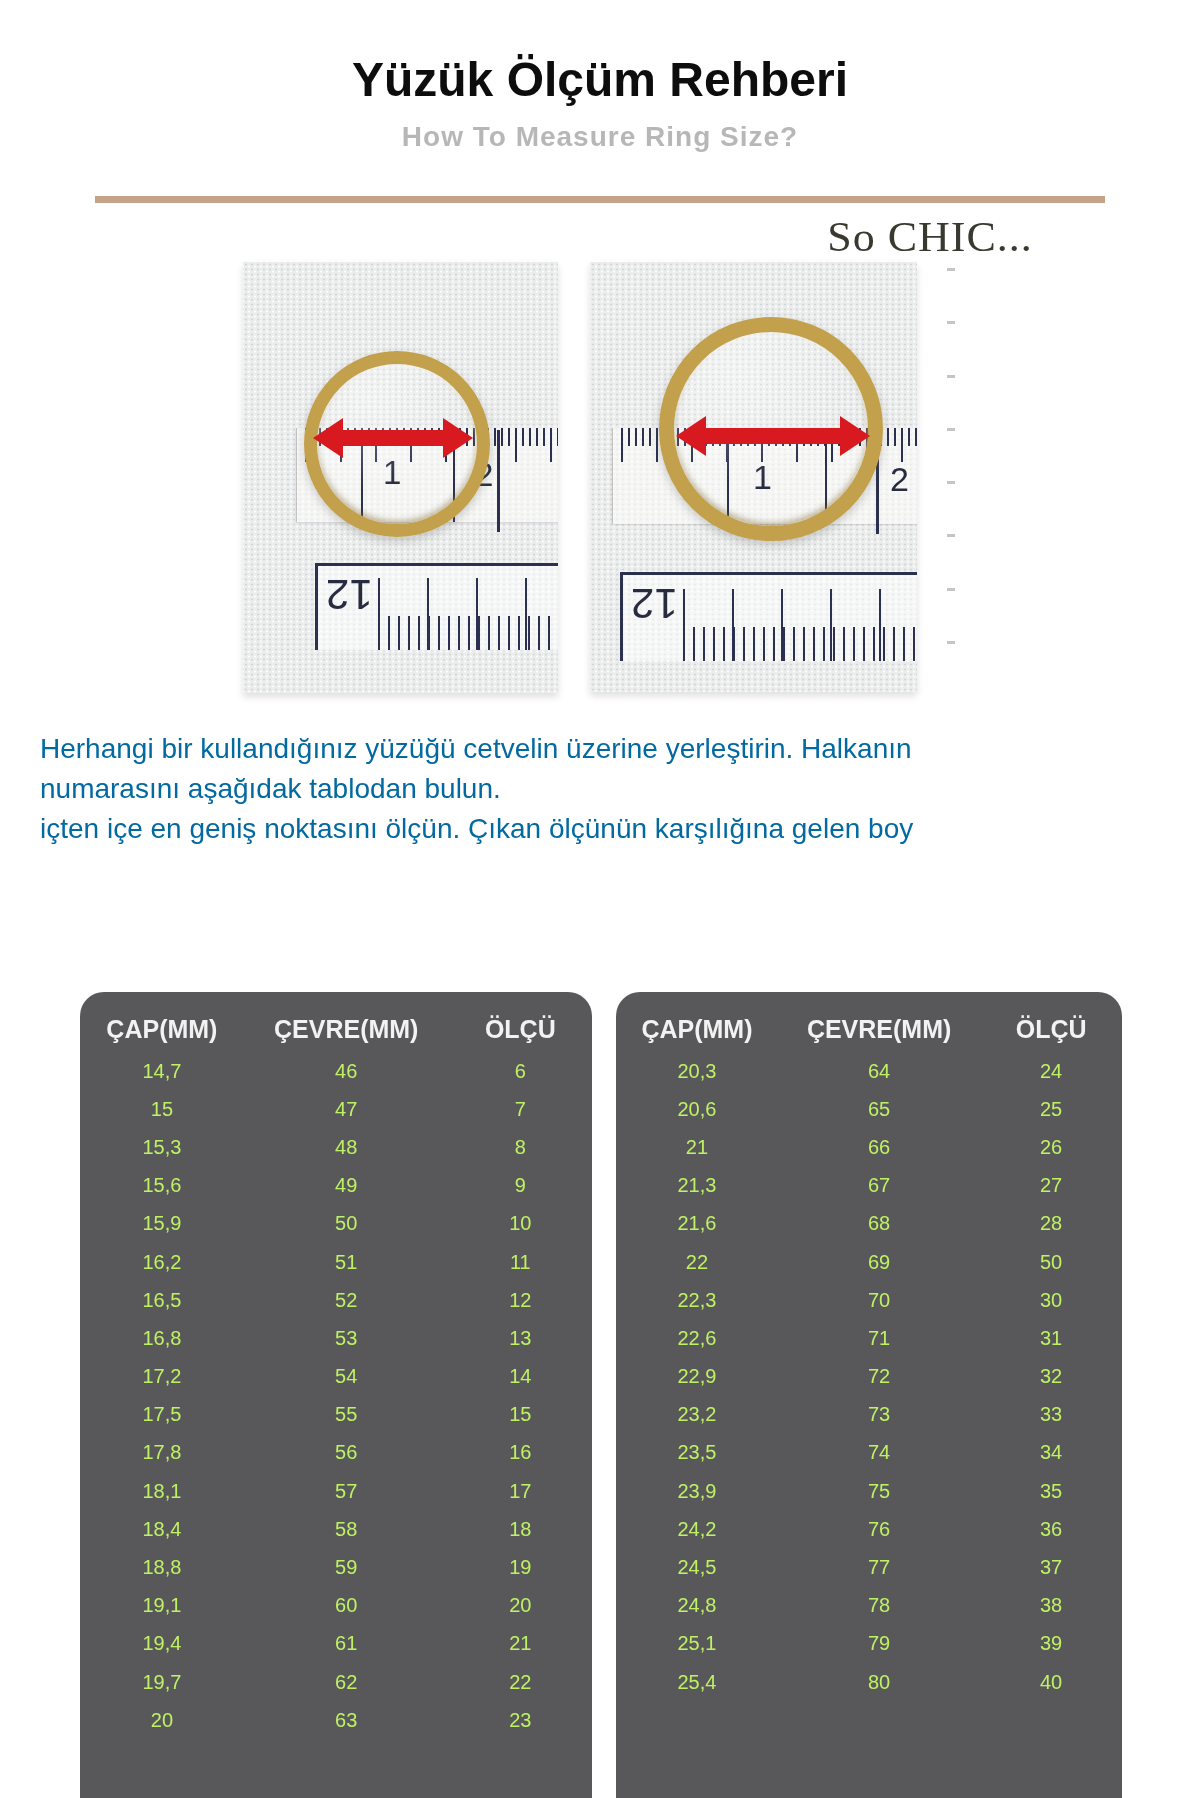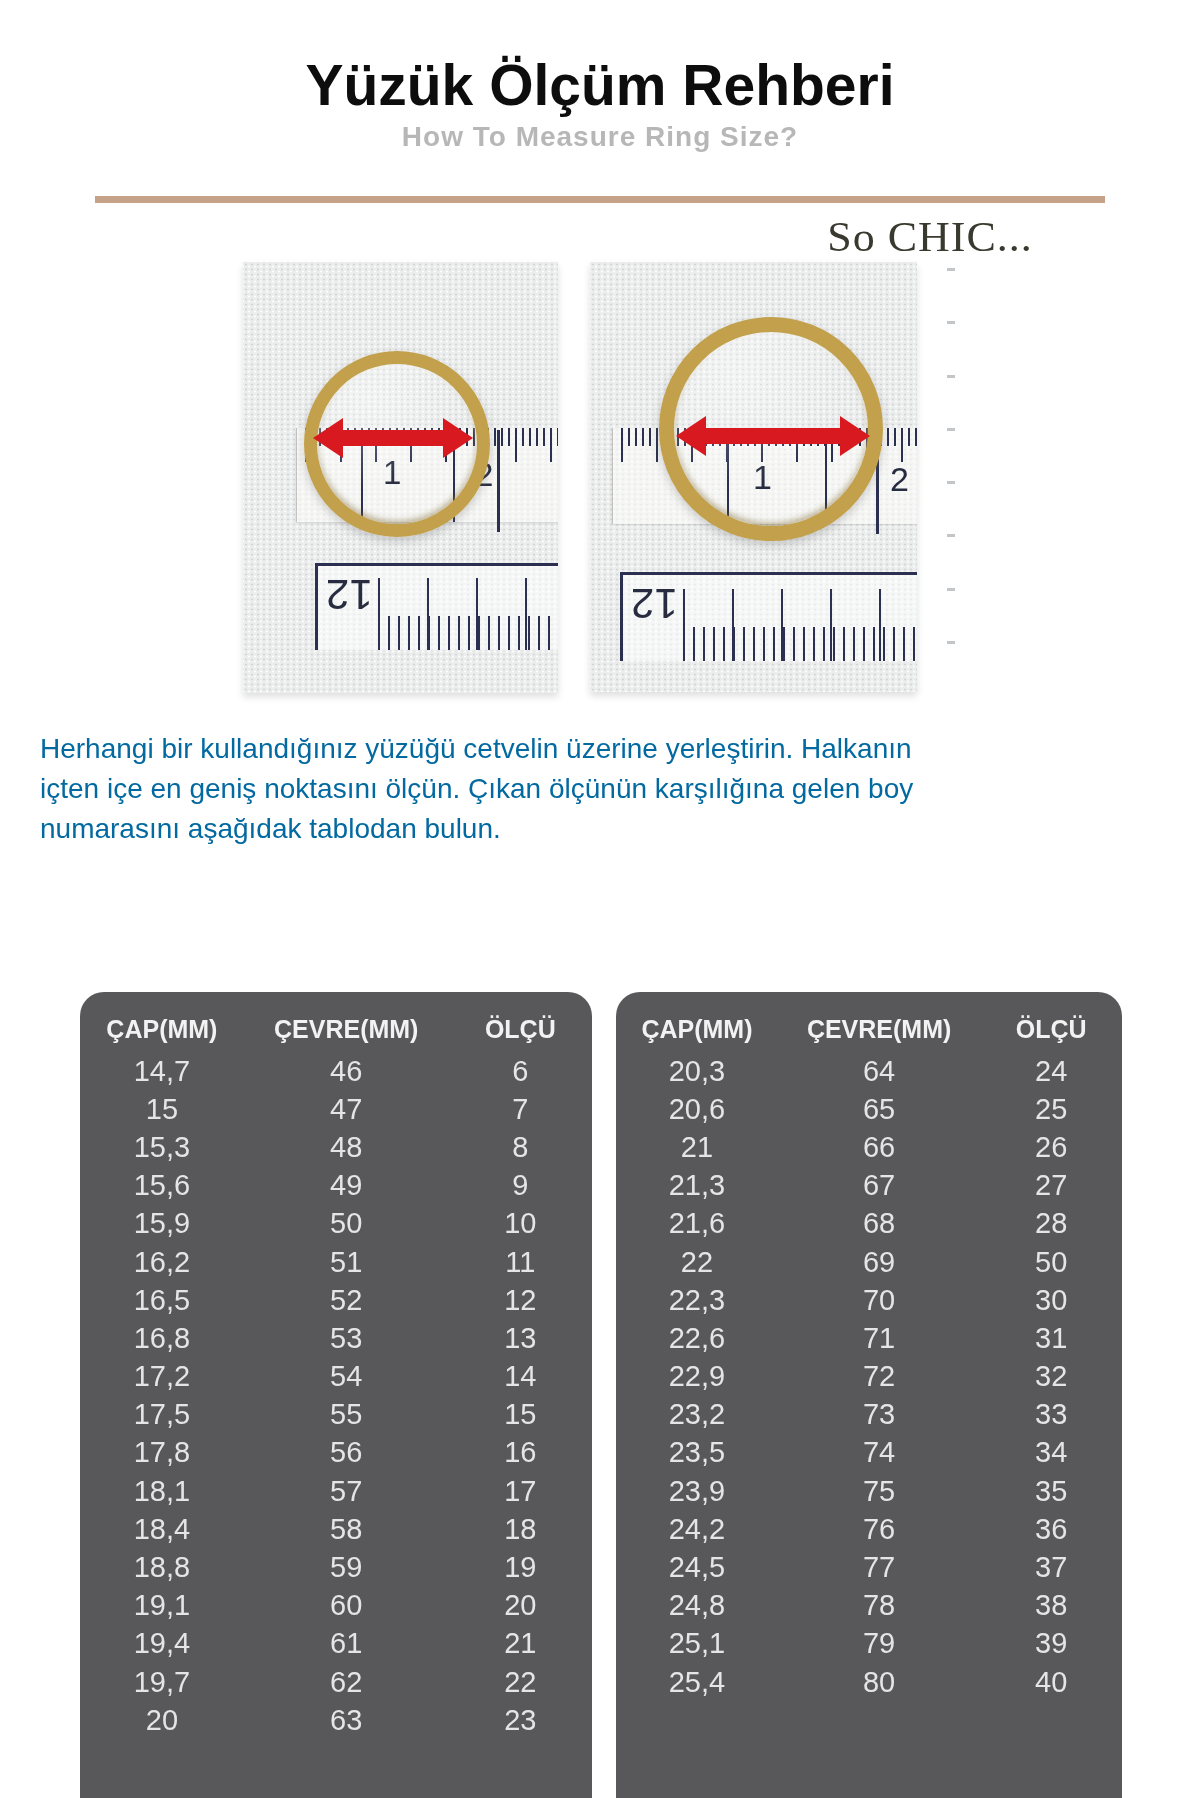--- a/index.html
+++ b/index.html
@@ -1,21 +1,21 @@
 <!DOCTYPE html>
 <html><head>
 <meta charset="utf-8">
 <style>
   html,body{margin:0;padding:0;background:#ffffff;}
   #page{position:relative;width:1200px;height:1798px;background:#ffffff;overflow:hidden;
         font-family:"Liberation Sans",sans-serif;}
 
   
   .title{position:absolute;left:0;right:0;top:52px;text-align:center;
-         font-size:57px;font-weight:bold;color:#0d0d0d;letter-spacing:0;}
+         font-size:48px;font-weight:bold;color:#0d0d0d;letter-spacing:0;}
   .subtitle{position:absolute;left:0;right:0;top:121px;text-align:center;
             font-size:28px;font-weight:bold;color:#b7b7b7;letter-spacing:1px;}
   .divider{position:absolute;left:95px;top:196px;width:1010px;height:7px;background:#c5a288;}
 
   
   .logo{position:absolute;left:795px;top:212px;width:270px;text-align:center;
         font-family:"Liberation Serif",serif;font-size:44px;color:#39392f;
         white-space:nowrap;transform:scaleY(.95);letter-spacing:1px;}
 
   
@@ -80,21 +80,21 @@
   .en-text{position:absolute;left:40px;right:40px;top:857px;text-align:center;
            font-size:27px;line-height:41px;font-style:italic;color:#161616;}
 
   
   .stable{position:absolute;top:992px;height:940px;background:#58585a;border-radius:24px;
           color:#f2f2f2;padding-top:14px;box-sizing:border-box;}
   #table-left{left:80px;width:512px;}
   #table-right{left:616px;width:506px;}
   .thead,.trow{display:grid;grid-template-columns:32% 40% 28%;align-items:center;}
   .thead{height:46px;font-weight:bold;font-size:25px;}
-  .trow{height:38.2px;font-size:29px;color:#e5e5e5;}
+  .trow{height:38.2px;font-size:20px;color:#bef264;}
   .thead div,.tcell{text-align:center;}
 </style>
 </head>
 <body>
 
 <div id="page">
 
   <div class="title">Yüzük Ölçüm Rehberi</div>
   <div class="subtitle">How To Measure Ring Size?</div>
   <div class="divider"></div>
@@ -147,22 +147,22 @@
       <i></i>
       <i></i>
       <i></i>
       <i></i>
       <i></i>
       <i></i>
   </div>
 
   <div class="tr-text">
     <div>Herhangi bir kullandığınız yüzüğü cetvelin üzerine yerleştirin. Halkanın</div>
+    <div>numarasını aşağıdak tablodan bulun.</div>
     <div>içten içe en geniş noktasını ölçün. Çıkan ölçünün karşılığına gelen boy</div>
-    <div>numarasını aşağıdak tablodan bulun.</div>
   </div>
 
   <div class="stable" id="table-left">
     <div class="thead">
       <div>ÇAP(MM)</div>
       <div>ÇEVRE(MM)</div>
       <div>ÖLÇÜ</div>
     </div>
     <div>
         <div class="trow">

